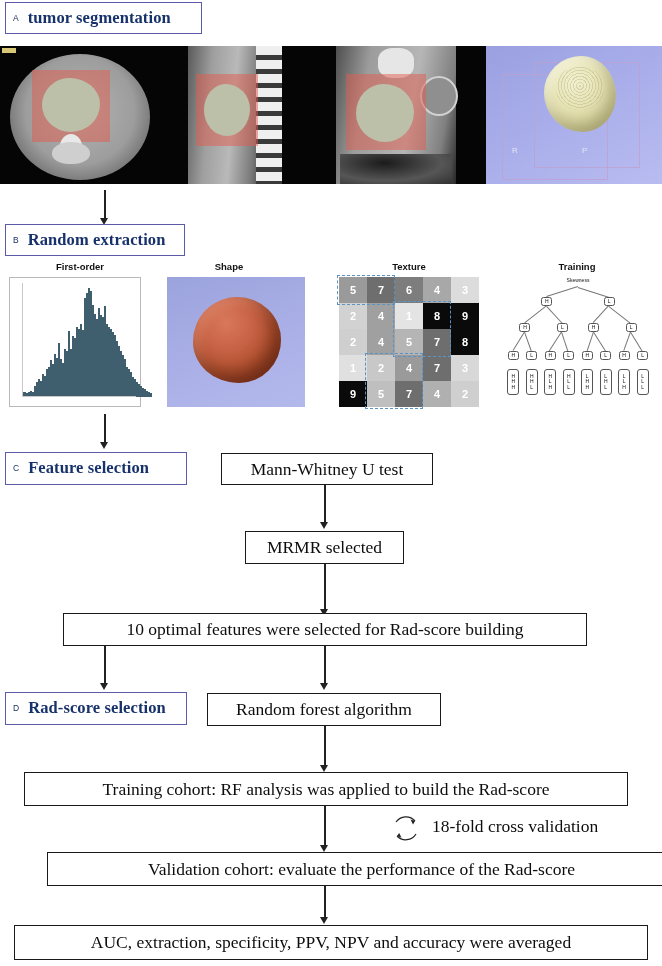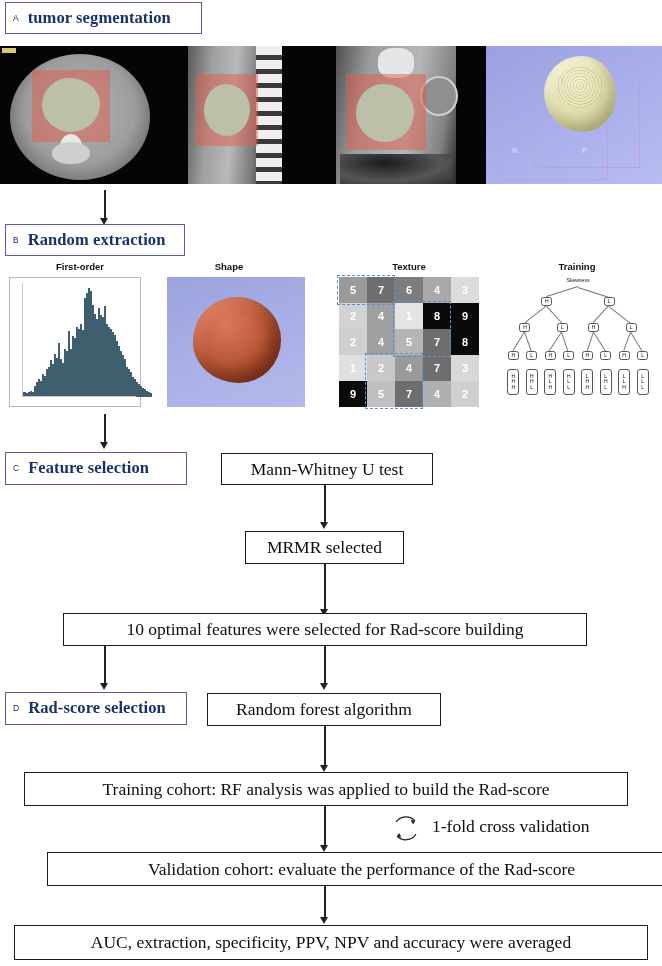--- a/index.html
+++ b/index.html
@@ -411,20 +411,20 @@
 <div class="ahead" style="left:320px;top:845px;"></div>
 
 <div id="cv-icon" style="left:386px;top:812px;width:40px;height:34px;">
   <svg width="40" height="34" viewBox="0 0 40 34">
     <path d="M10 10 A12 12 0 0 1 29 9" fill="none" stroke="#222" stroke-width="1.2"></path>
     <polygon points="29,9 24.5,7.5 27,12.5" fill="#222"></polygon>
     <path d="M30 22 A12 12 0 0 1 11 24" fill="none" stroke="#222" stroke-width="1.2"></path>
     <polygon points="11,24 15.5,25.8 13.2,21" fill="#222"></polygon>
   </svg>
 </div>
-<div id="cv-text" style="left:432px;top:816px;">1-fold cross validation</div>
+<div id="cv-text" style="left:432px;top:816px;">18-fold cross validation</div>
 
 <div class="flowbox" style="left:47px;top:852px;width:629px;height:34px;">Validation cohort: evaluate the performance of  the Rad-score</div>
 
 <div class="vline" style="left:324px;top:886px;height:33px;"></div>
 <div class="ahead" style="left:320px;top:917px;"></div>
 
 <div class="flowbox" style="left:14px;top:925px;width:634px;height:35px;">AUC, extraction, specificity, PPV, NPV and accuracy were averaged</div>
 
 </body></html>

